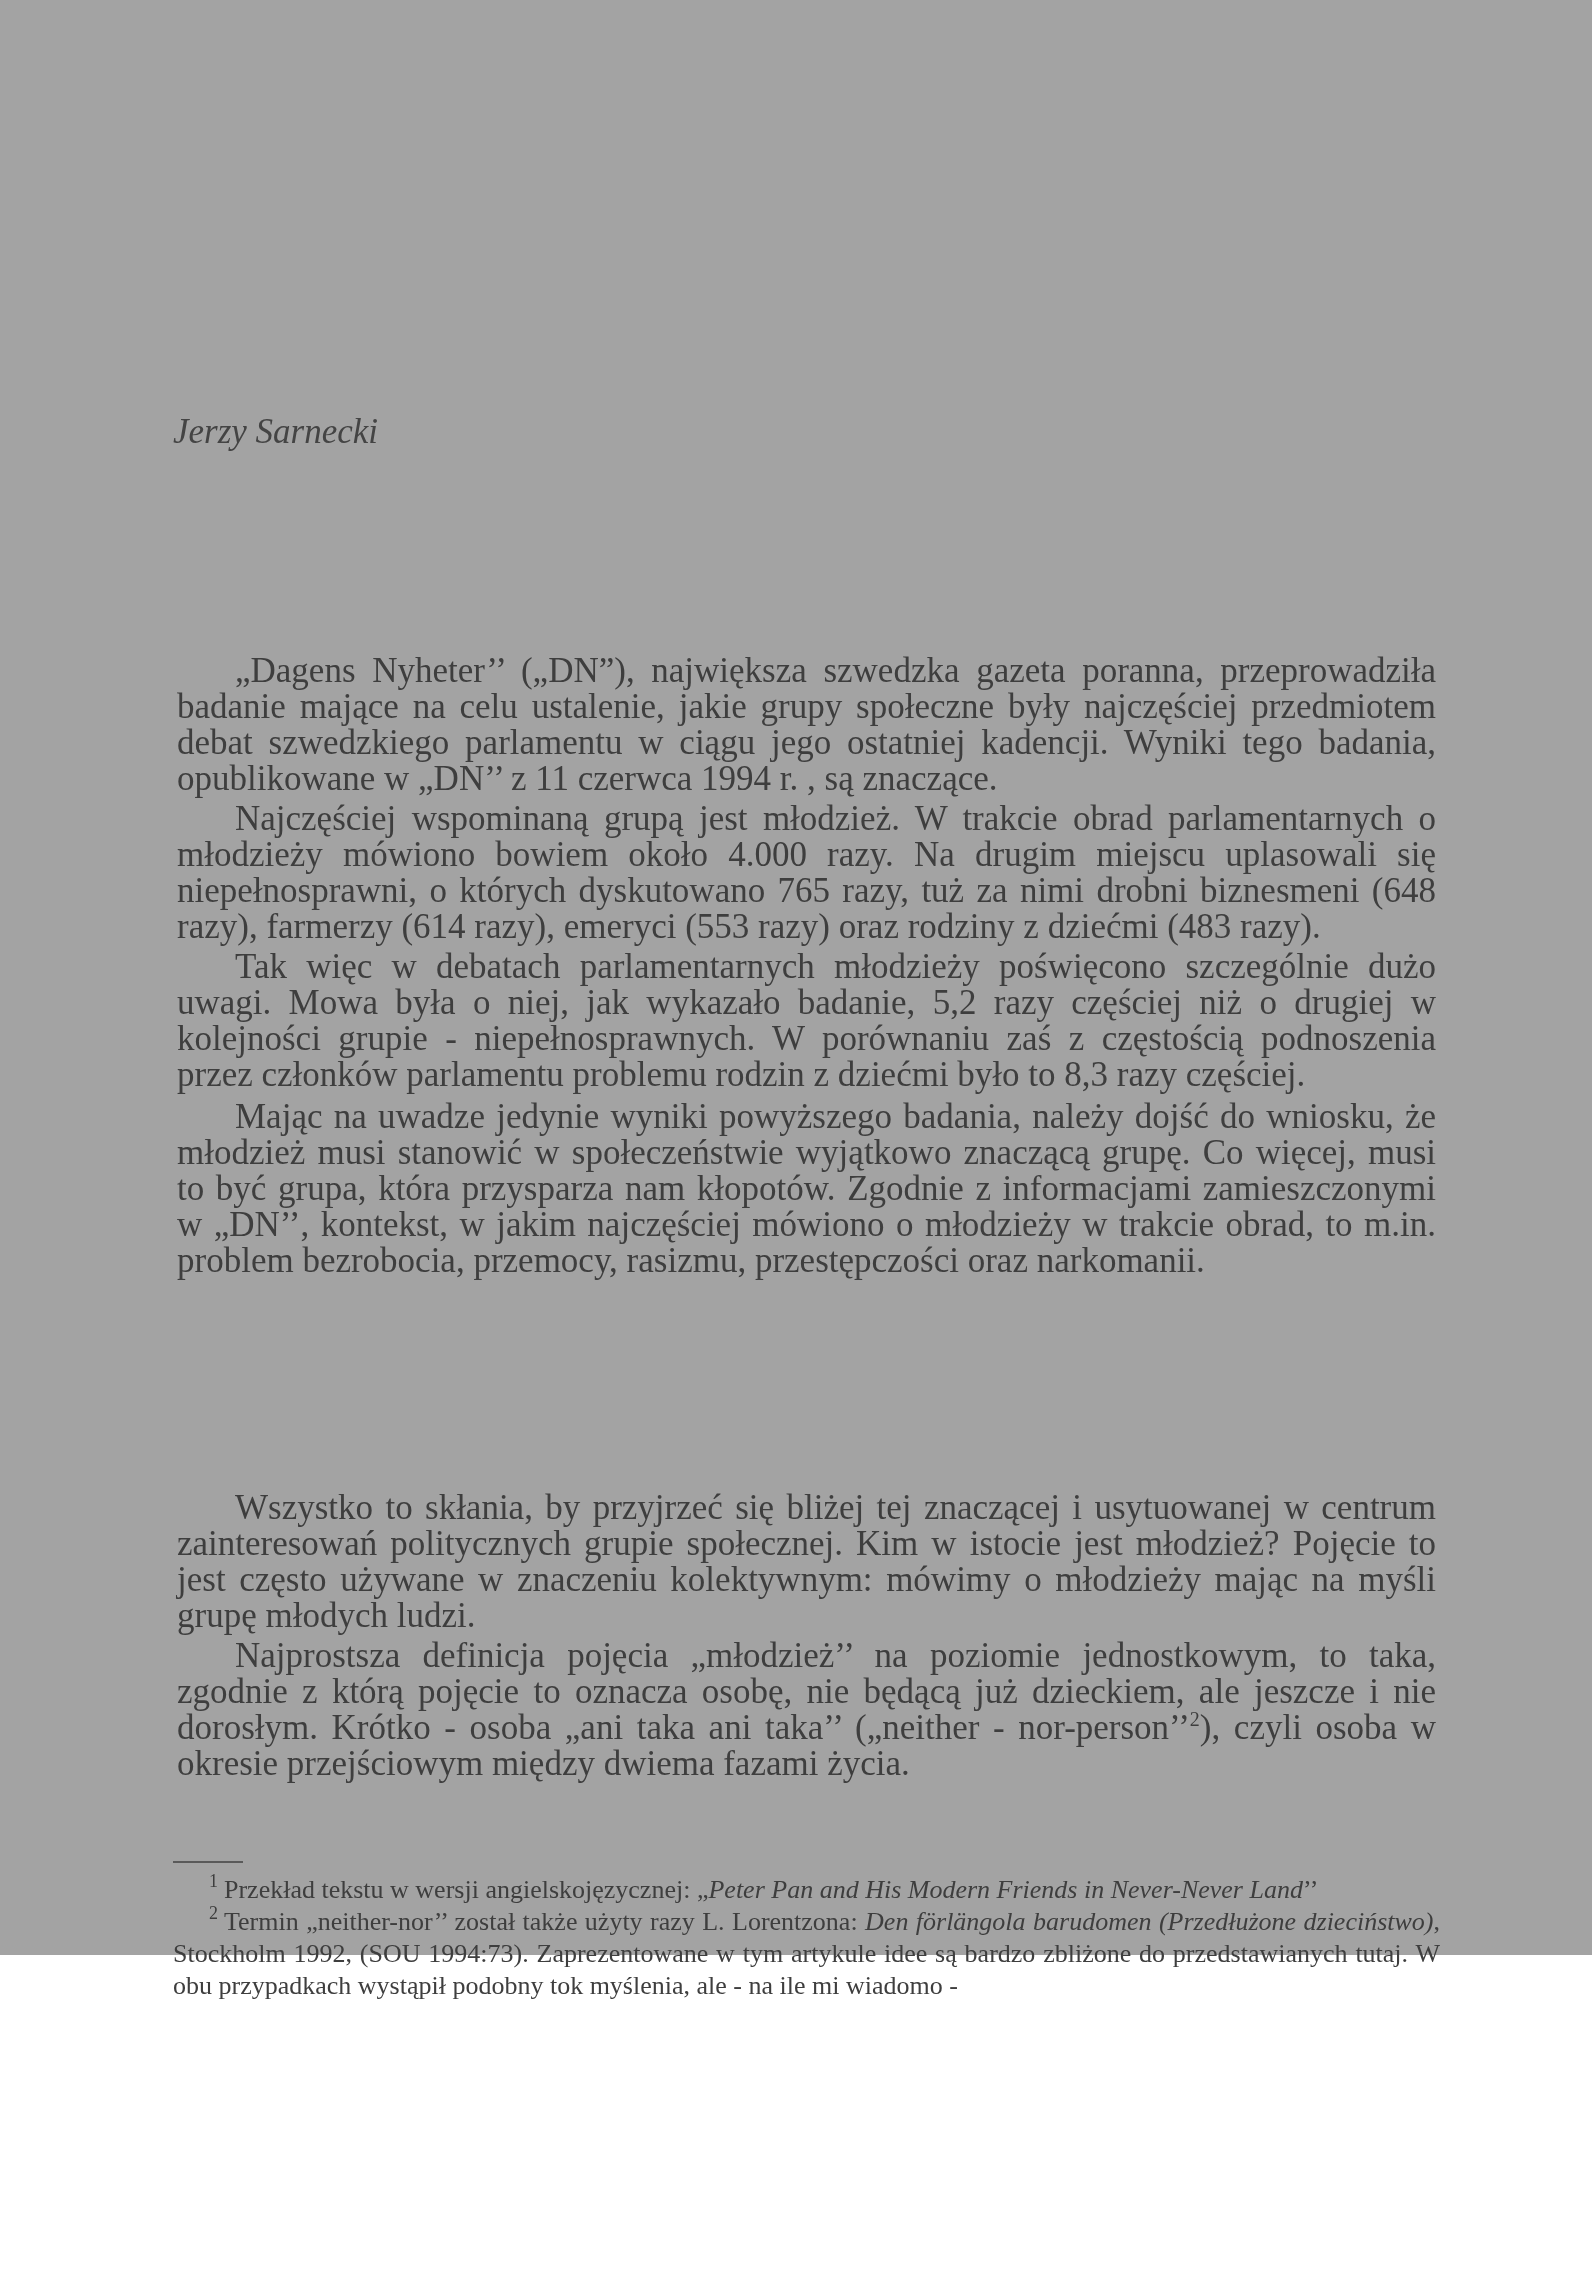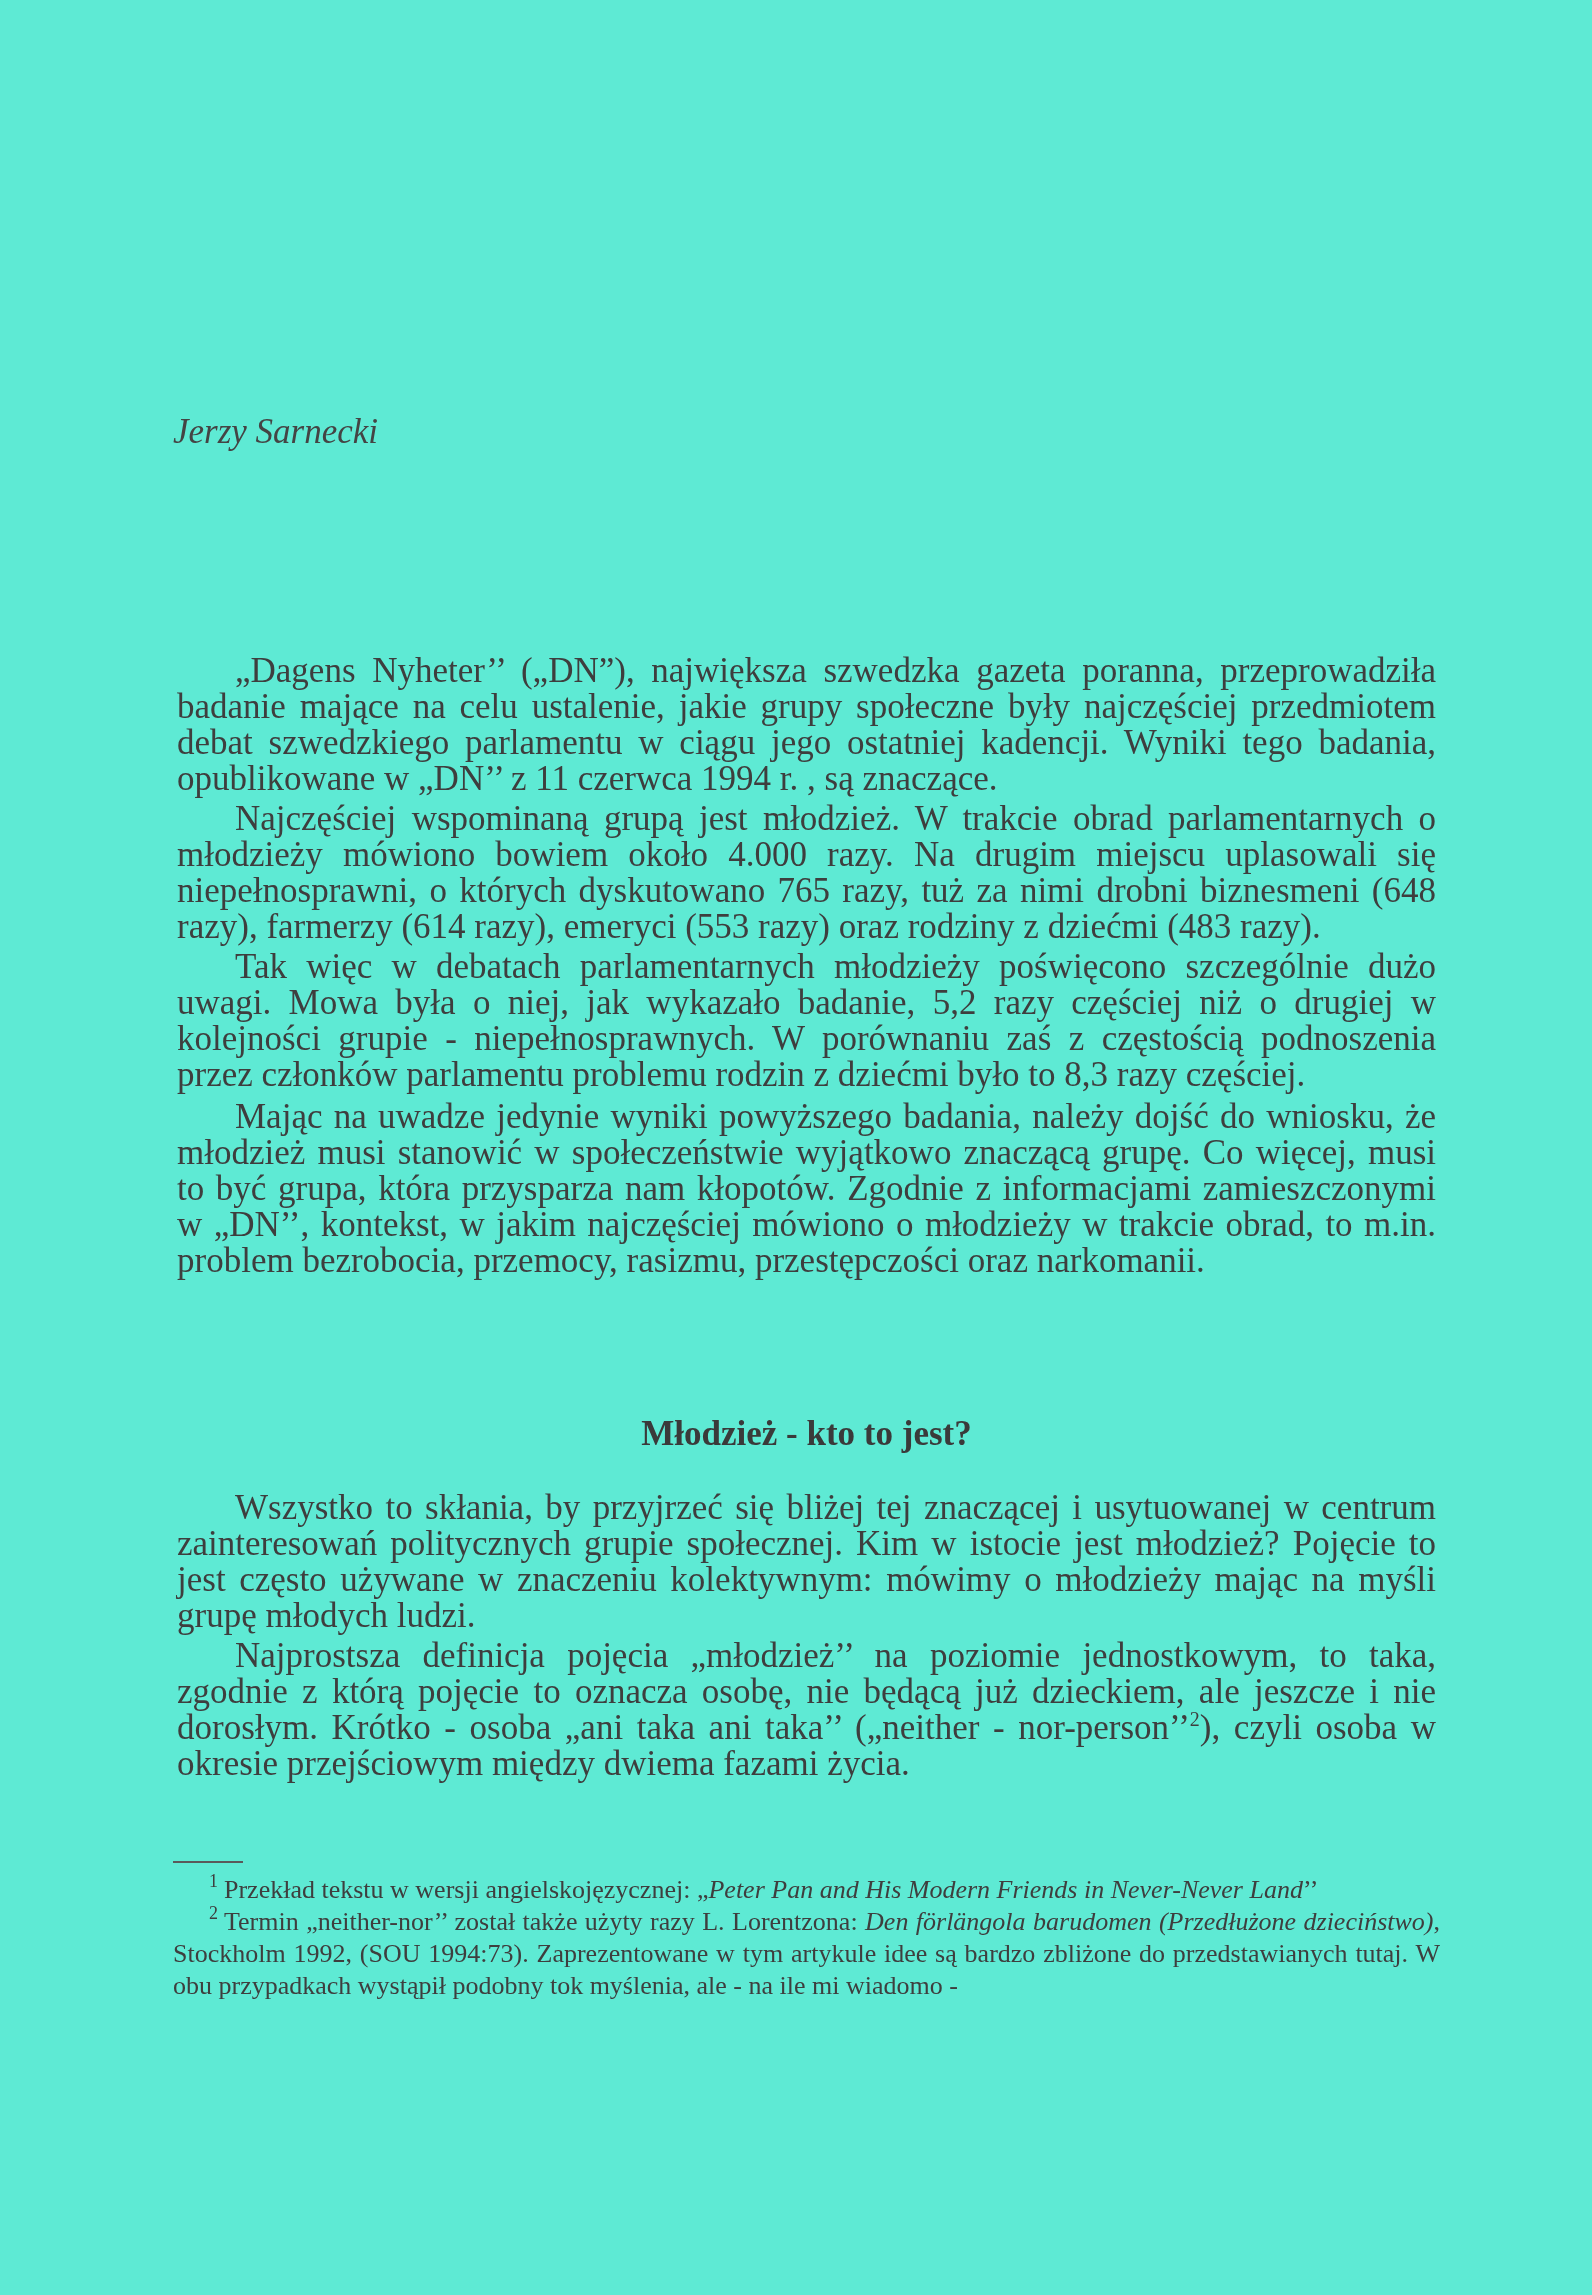--- a/index.html
+++ b/index.html
@@ -1,19 +1,19 @@
 <!DOCTYPE html>
 <html style="font-size:9.5px"><head>
   <meta charset="utf-8">
   <style>
     html, body { margin: 0; padding: 0; background: #ffffff; }
     body { width: 1593px; height: 2295px; position: relative; overflow: hidden; }
     .page {
-      position: absolute; left: 0; top: 0; width: 1593px; height: 2295px;
-      background: #5eead4; color: #3c3c3c;
+      position: absolute; left: 0; top: 0; width: 1593px; height: 1955px;
+      background: #a3a3a3; color: #3c3c3c;
       font-family: "Liberation Serif", "DejaVu Serif", serif;
     }
     .col { position: absolute; left: 173px; width: 1267px; }
     .author {
       position: absolute; left: 173px; top: 411px;
       font-style: italic; font-size: 35px; line-height: 42px; color: #444;
     }
     .title {
       position: absolute; left: 173px; width: 1267px; top: 524px;
       text-align: center; font-weight: bold; font-size: 39px; line-height: 48px; color: #3a3a3a;
@@ -51,21 +51,20 @@
   <div class="author">Jerzy Sarnecki</div>
 
 
   <div class="col body-text section1">
     <p class="tight">„Dagens Nyheter’’ („DN”), największa szwedzka gazeta poranna, przeprowadziła badanie mające na celu ustalenie, jakie grupy społeczne były najczęściej przedmiotem debat szwedzkiego parlamentu w ciągu jego ostatniej kadencji. Wyniki tego badania, opublikowane w „DN’’ z 11 czerwca 1994 r. , są znaczące.</p>
     <p class="tight">Najczęściej wspominaną grupą jest młodzież. W trakcie obrad parlamentarnych o młodzieży mówiono bowiem około 4.000 razy. Na drugim miejscu uplasowali się niepełnosprawni, o których dyskutowano 765 razy, tuż za nimi drobni biznesmeni (648 razy), farmerzy (614 razy), emeryci (553 razy) oraz rodziny z dziećmi (483 razy).</p>
     <p class="tight">Tak więc w debatach parlamentarnych młodzieży poświęcono szczególnie dużo uwagi. Mowa była o niej, jak wykazało badanie, 5,2 razy częściej niż o drugiej w kolejności grupie - niepełnosprawnych. W porównaniu zaś z częstością podnoszenia przez członków parlamentu problemu rodzin z dziećmi było to 8,3 razy częściej.</p>
     <p class="spaced">Mając na uwadze jedynie wyniki powyższego badania, należy dojść do wniosku, że młodzież musi stanowić w społeczeństwie wyjątkowo znaczącą grupę. Co więcej, musi to być grupa, która przysparza nam kłopotów. Zgodnie z informacjami zamieszczonymi w „DN’’, kontekst, w jakim najczęściej mówiono o młodzieży w trakcie obrad, to m.in. problem bezrobocia, przemocy, rasizmu, przestępczości oraz narkomanii.</p>
   </div>
 
-  <div class="heading2">Młodzież - kto to jest?</div>
 
   <div class="col body-text section2">
     <p class="tight">Wszystko to skłania, by przyjrzeć się bliżej tej znaczącej i usytuowanej w centrum zainteresowań politycznych grupie społecznej. Kim w istocie jest młodzież? Pojęcie to jest często używane w znaczeniu kolektywnym: mówimy o młodzieży mając na myśli grupę młodych ludzi.</p>
     <p class="tight"><span>Najprostsza definicja pojęcia „młodzież’’ na poziomie jednostkowym, to taka, zgodnie z którą pojęcie to oznacza osobę, nie będącą już dzieckiem, ale jeszcze i nie dorosłym. Krótko - osoba „ani taka ani taka’’ („neither - nor-person’’</span><sup>2</sup><span>), czyli osoba w okresie przejściowym między dwiema fazami życia.</span></p>
   </div>
 
   <div class="fn-rule"></div>
 
   <div class="footnotes">
     <p><sup>1</sup><span>Przekład tekstu w wersji angielskojęzycznej: „</span><i>Peter Pan and His Modern Friends in Never-Never Land</i><span>’’</span></p>

